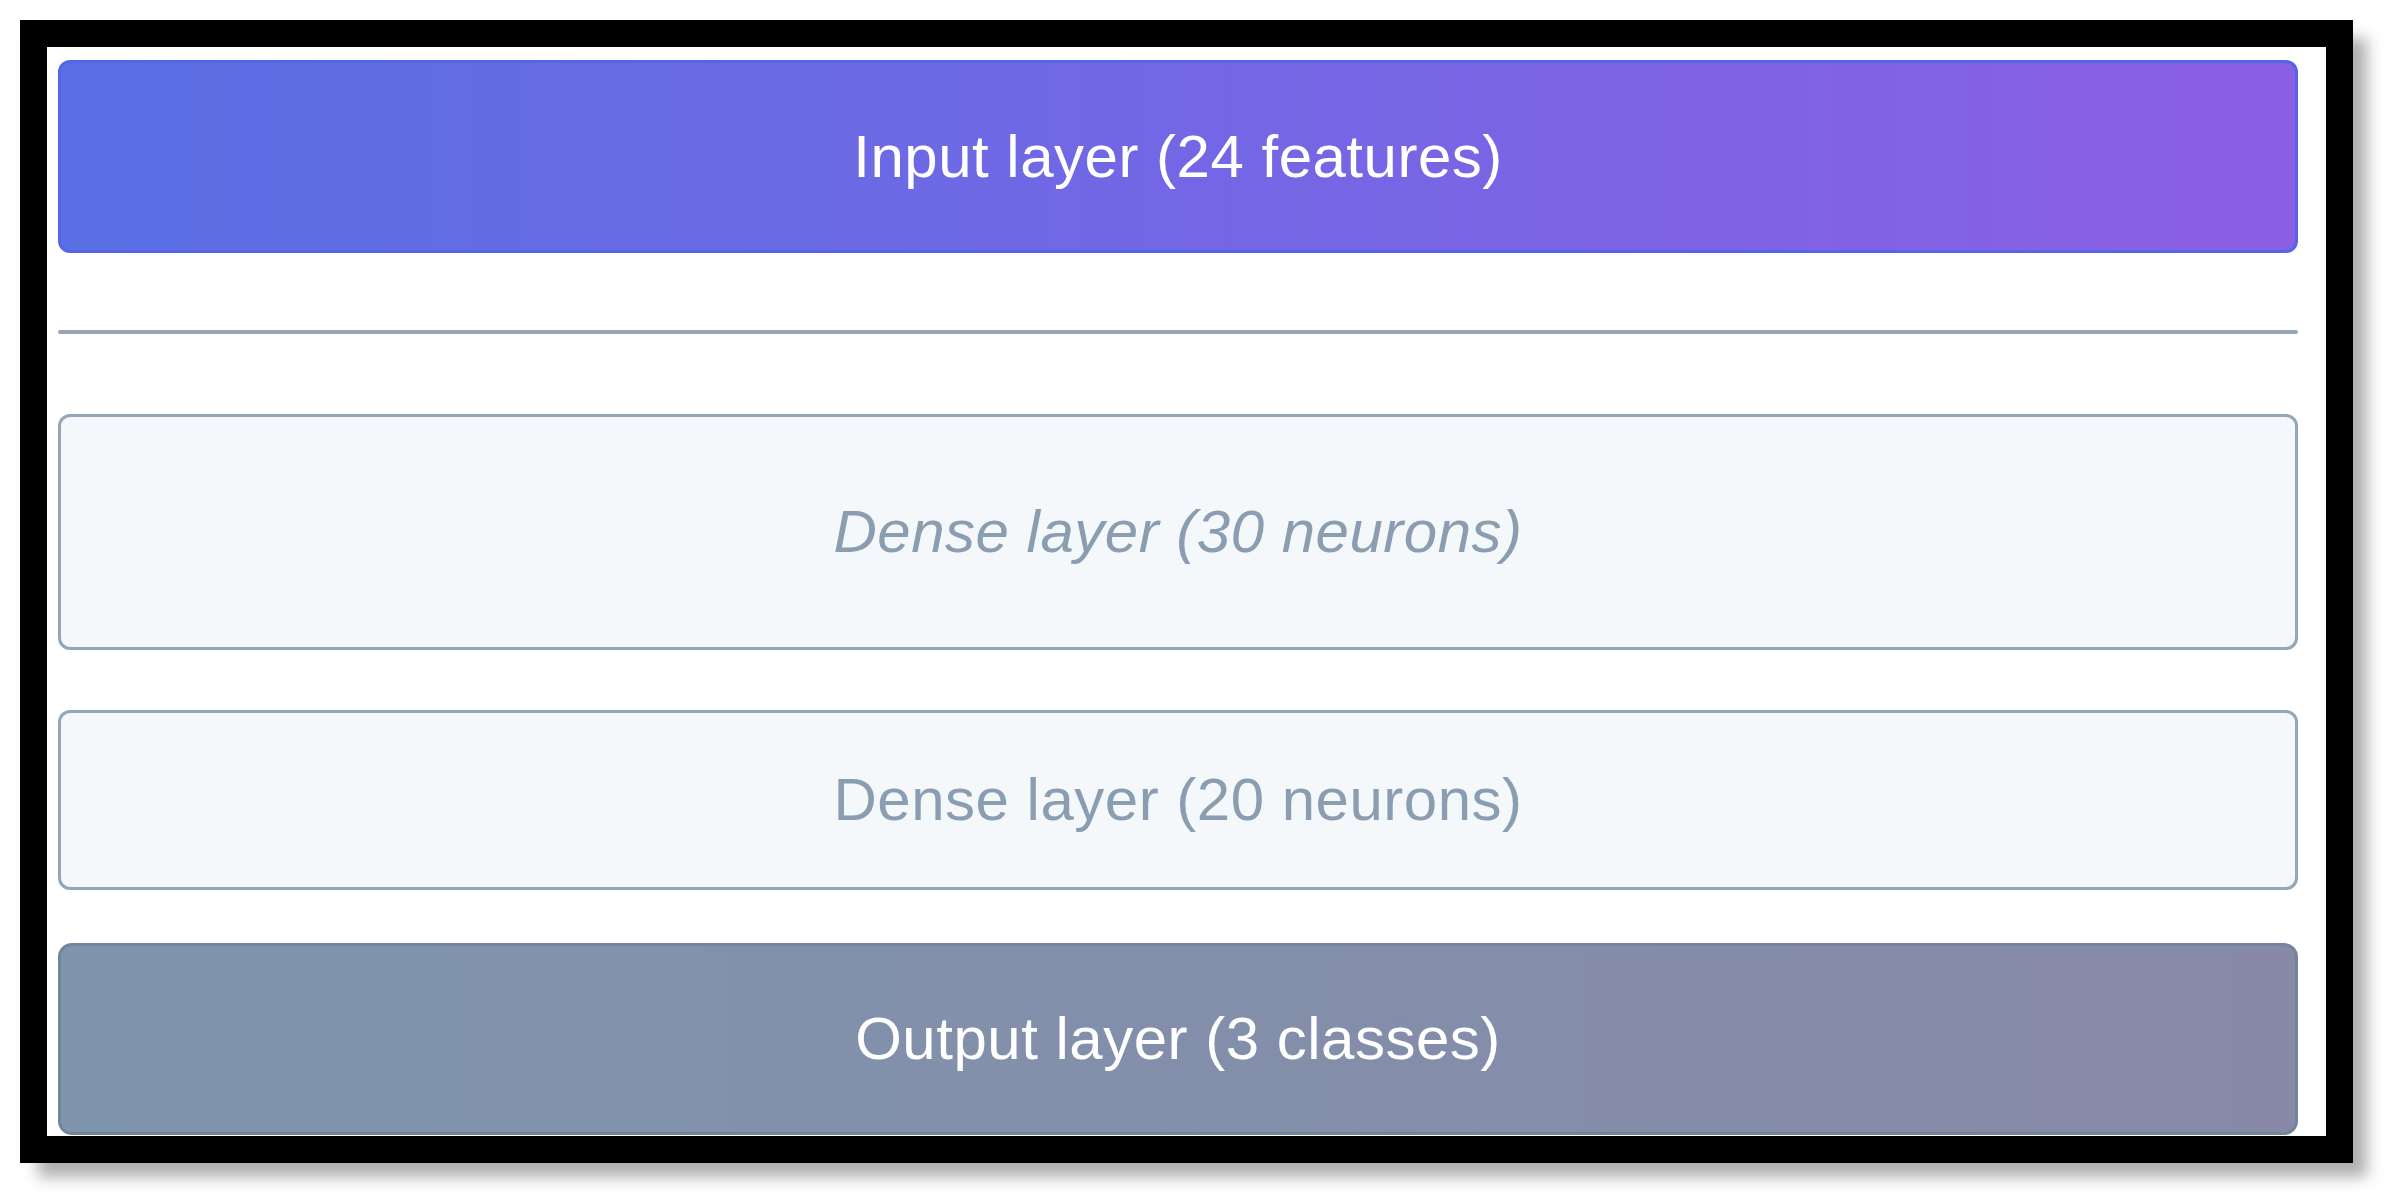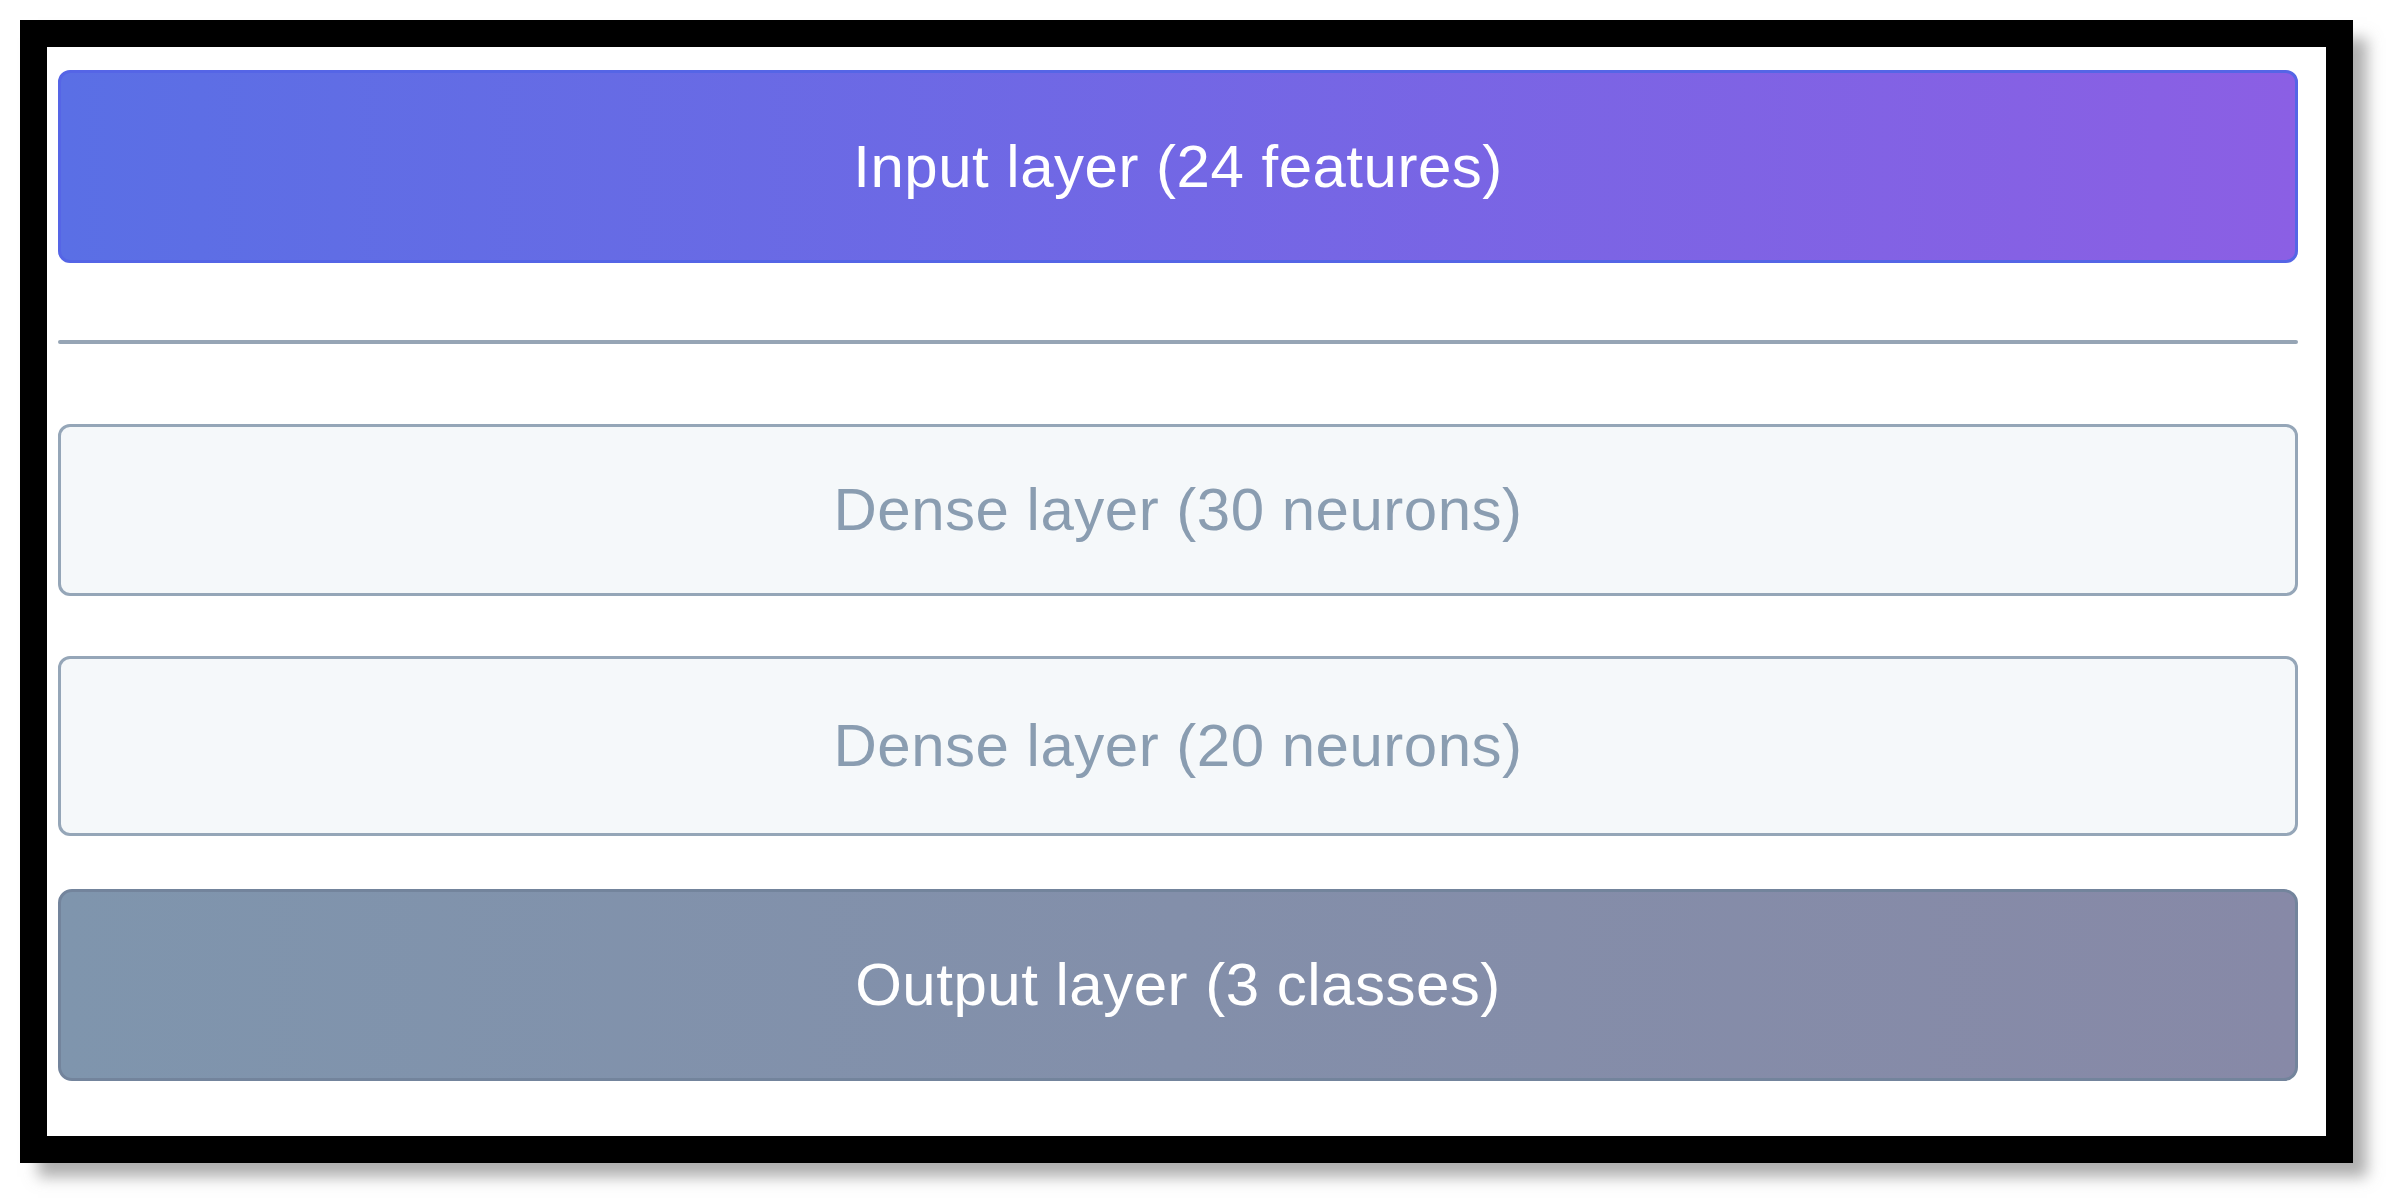--- a/index.html
+++ b/index.html
@@ -38,38 +38,39 @@
     display: flex;
     align-items: center;
     justify-content: center;
     font-size: 60px;
     line-height: 1;
     letter-spacing: 0.5px;
   }
 
   .layer-box.input {
     height: 193px;
-    margin-top: 10px;
+    margin-top: 0;
     background: linear-gradient(90deg, #5a6fe5 0%, #8b5fe4 100%);
     border: 3px solid #5565e6;
     border-radius: 12px;
     color: #ffffff;
   }
 
   .divider {
     width: 2240px;
     height: 4px;
     margin-top: 77px;
     background: #96a5b5;
     border-radius: 2px;
   }
 
   .layer-box.dense-1 {
-    height: 172px;
+    height: 236px;
     margin-top: 80px;
+    font-style: italic;
   }
 
   .layer-box.dense-2 {
     height: 180px;
     margin-top: 60px;
   }
 
   .layer-box.dense {
     background: #f5f8fa;
     border: 3px solid #95a6b8;

